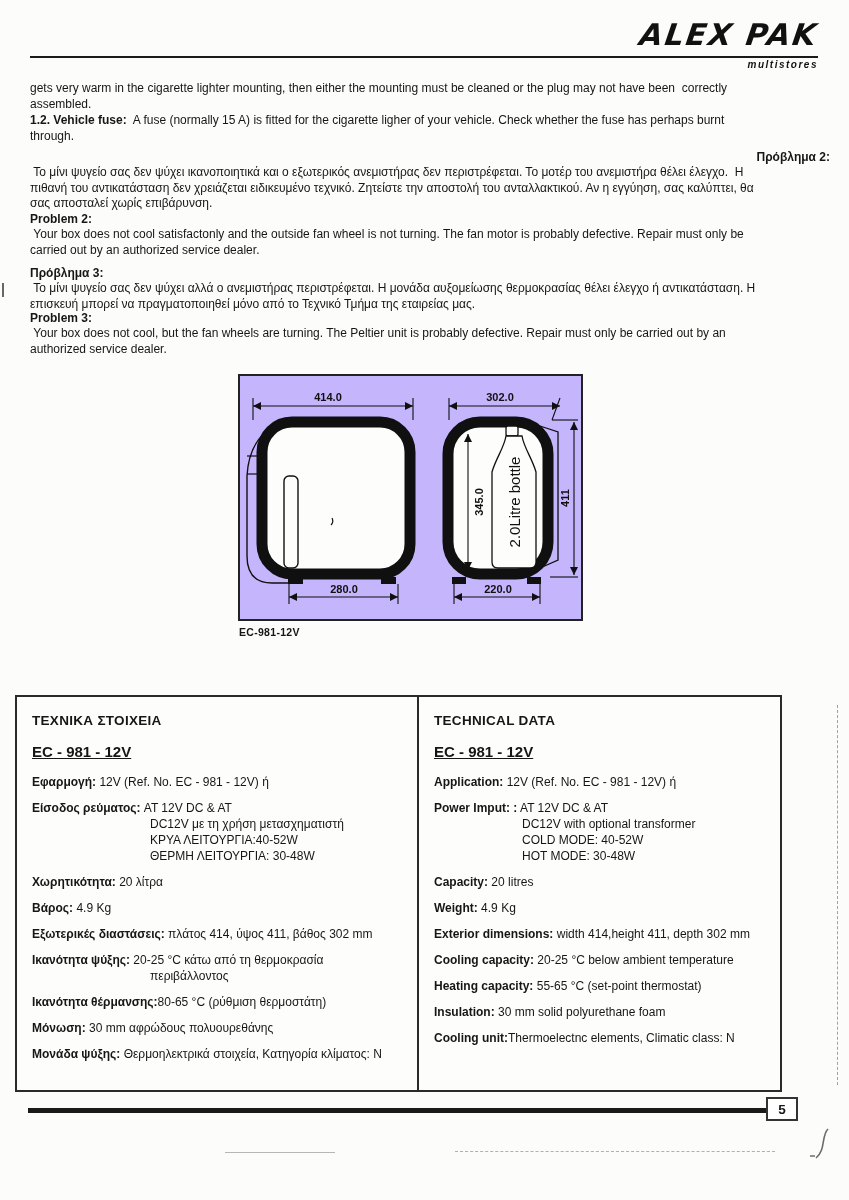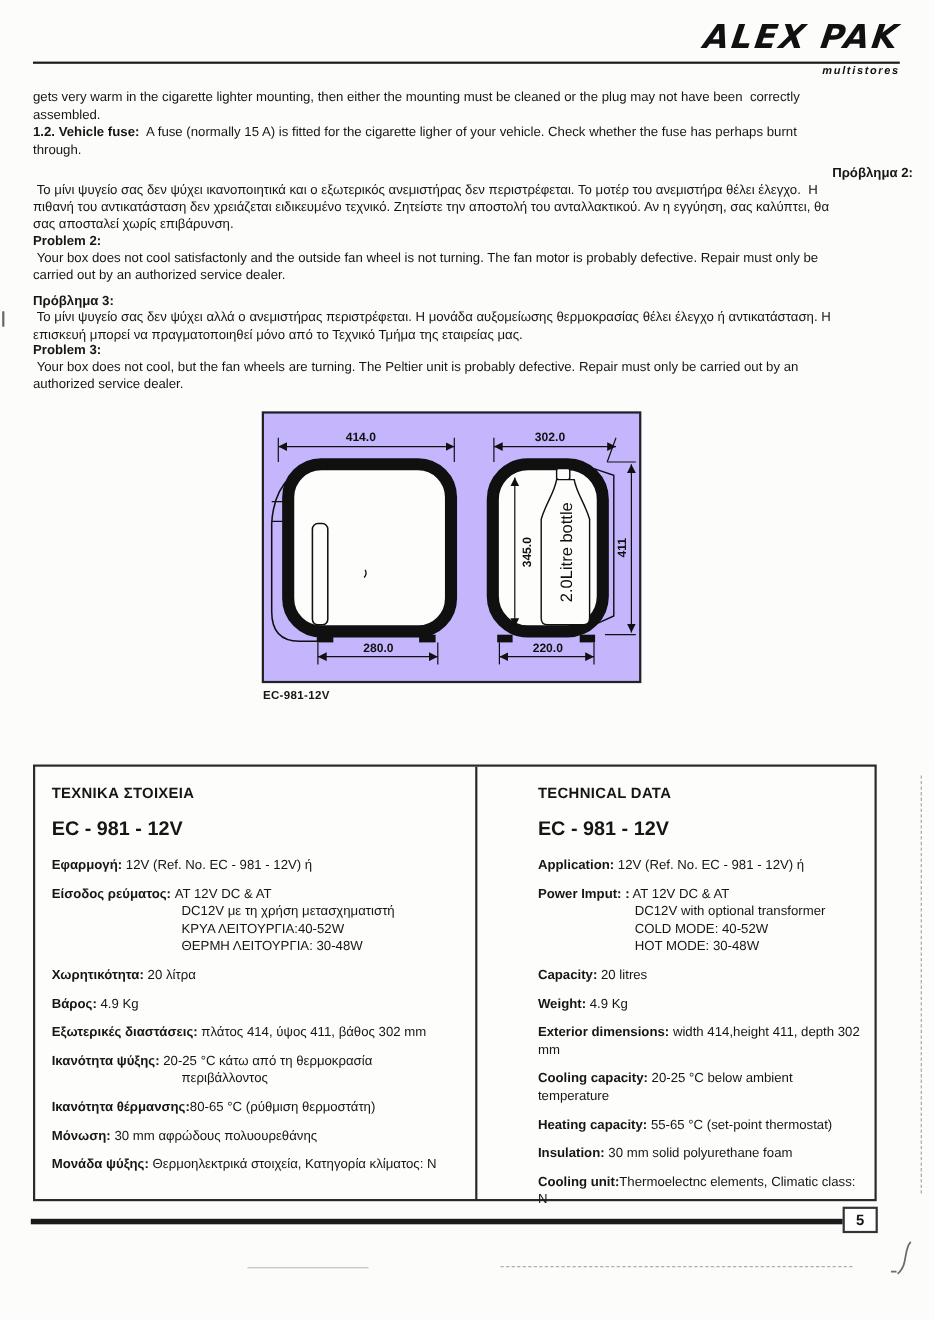--- a/index.html
+++ b/index.html
@@ -12,21 +12,21 @@
         font-size:30px;letter-spacing:2px;transform:skewX(-8deg);color:#111;}
   .logo-sub{font-size:10px;font-weight:bold;font-style:italic;letter-spacing:1.5px;color:#111;}
   .rule{background:#1a1a1a;}
   .diagram-box{border:2px solid #222;background:#c4b5fd;}
   .caption{font-weight:bold;font-size:10.5px;letter-spacing:.3px;}
   .tech-table{display:flex;border:2px solid #2a2a2a;background:#fdfdfc;}
   .tcol{box-sizing:border-box;padding:16px 10px 0 15px;font-size:12px;}
   .tcol-left{width:402px;border-right:2px solid #2a2a2a;}
   .tcol-right{flex:1;}
   .col-title{font-weight:bold;font-size:13.5px;letter-spacing:.3px;margin-bottom:15px;}
-  .col-model{font-weight:bold;font-size:18px;margin-bottom:14px;display:inline-block;}
+  .col-model{font-weight:bold;font-size:15px;text-decoration:underline;margin-bottom:14px;display:inline-block;}
   .spec-row{margin-bottom:10px;line-height:16px;}
   .spec-label{font-weight:bold;}
   .cont{line-height:16px;}
   .cont-gr{padding-left:118px;}
   .cont-en{padding-left:88px;}
   .pagenum-box{box-sizing:border-box;border:2px solid #333;background:#fff;
         display:flex;align-items:center;justify-content:center;
         font-weight:bold;font-size:13.5px;}
   svg text{font-family:"Liberation Sans",sans-serif;fill:#101010;}
   .artifact{pointer-events:none;}
@@ -115,21 +115,21 @@
       </g>
       <text x="260" y="25" text-anchor="middle" font-size="11" font-weight="bold">302.0</text>
       <text transform="translate(243,126) rotate(-90)" text-anchor="middle" font-size="11" font-weight="bold">345.0</text>
       <text transform="translate(329,122) rotate(-90)" text-anchor="middle" font-size="11" font-weight="bold">411</text>
       <text x="258" y="217" text-anchor="middle" font-size="11" font-weight="bold">220.0</text>
       <text transform="translate(280,126) rotate(-90)" text-anchor="middle" font-size="15">2.0Litre bottle</text>
     </svg>
   </div>
   <div class="abs caption" style="left:239px;top:626px;">EC-981-12V</div>
 
-  <div class="abs tech-table" style="left:30px;top:695px;width:763px;height:393px;gap:40px;">
+  <div class="abs tech-table" style="left:15px;top:695px;width:763px;height:393px;">
     <div class="tcol tcol-left">
       <div class="col-title">ΤΕΧΝΙΚΑ ΣΤΟΙΧΕΙΑ</div>
       <div><span class="col-model">EC - 981 - 12V</span></div>
       <div id="rows-left">
           <div class="spec-row"><span class="spec-label">Εφαρμογή:</span><span class="spec-value"> 12V (Ref. No. EC - 981 - 12V) ή</span></div>
           <div class="spec-row"><span class="spec-label">Είσοδος ρεύματος:</span><span class="spec-value"> AT 12V DC &amp; AT</span><div class="cont cont-gr">DC12V με τη χρήση μετασχηματιστή</div><div class="cont cont-gr">ΚΡΥΑ ΛΕΙΤΟΥΡΓΙΑ:40-52W</div><div class="cont cont-gr">ΘΕΡΜΗ ΛΕΙΤΟΥΡΓΙΑ: 30-48W</div></div>
           <div class="spec-row"><span class="spec-label">Χωρητικότητα:</span><span class="spec-value"> 20 λίτρα</span></div>
           <div class="spec-row"><span class="spec-label">Βάρος:</span><span class="spec-value"> 4.9 Kg</span></div>
           <div class="spec-row"><span class="spec-label">Εξωτερικές διαστάσεις:</span><span class="spec-value"> πλάτος 414, ύψος 411, βάθος 302 mm</span></div>
           <div class="spec-row"><span class="spec-label">Ικανότητα ψύξης:</span><span class="spec-value"> 20-25 °C κάτω από τη θερμοκρασία</span><div class="cont cont-gr">περιβάλλοντος</div></div>

